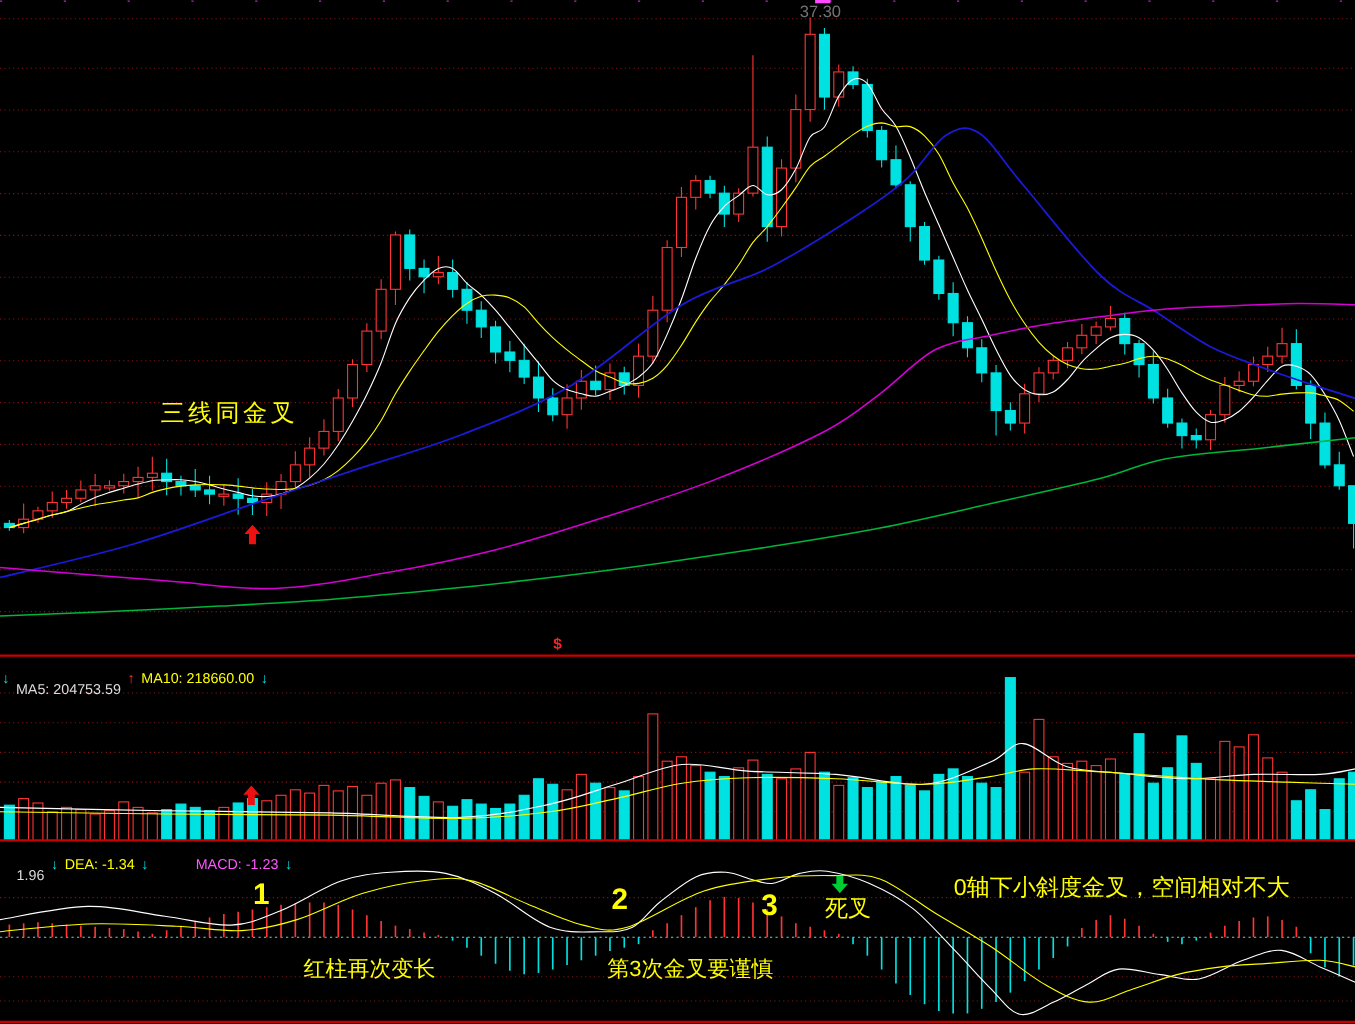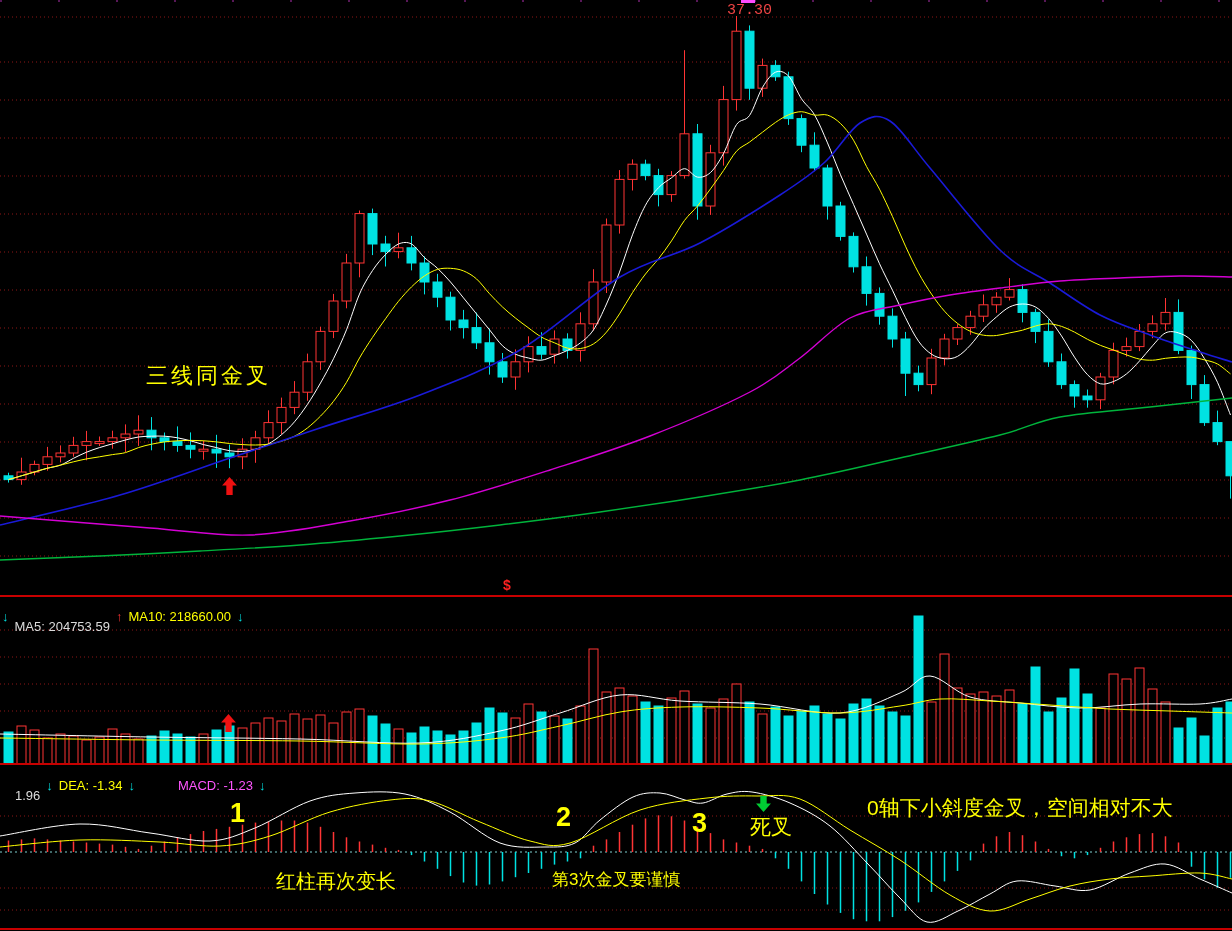--- a/index.html
+++ b/index.html
@@ -5,36 +5,36 @@
   html,body{margin:0;padding:0;background:#000;}
   #app{position:relative;width:1232px;height:931px;background:#000;overflow:hidden;
        font-family:"Liberation Sans","DejaVu Sans",sans-serif;}
   #chart-svg{position:absolute;left:0;top:0;}
   .txt{position:absolute;white-space:nowrap;line-height:1;}
   .yellow{color:#ffff00;}
   .white{color:#dcdcdc;margin-top:20px;}
   .magenta{color:#ff55ff;margin-left:37px;}
   .cyan{color:#00e2e2;}
   .red{color:#ff3434;}
-  #peak-label{left:727px;top:3px;font-size:15px;color:#ef4444;font-family:Liberation Mono, monospace;}
+  #peak-label{left:727px;top:3px;font-size:15px;color:#737373;}
   #peak-tick{position:absolute;left:741px;top:0;width:14px;height:3px;background:#ff4bff;}
   #main-note{left:146px;top:365px;font-size:22px;letter-spacing:3px;}
   #dollar-marker{left:503px;top:578px;font-size:14px;font-weight:bold;color:#ff2222;}
   .label-row{position:absolute;font-size:13px;display:flex;align-items:center;gap:6px;}
   #vol-labels{left:2px;top:599px;}
   #macd-labels{left:15px;top:768px;}
   .arr{font-size:13px;font-weight:bold;}
   .cross-num{font-size:27px;font-weight:bold;color:#ffff00;}
   #cross1{left:230px;top:800px;}
   #cross2{left:556px;top:804px;}
   #cross3{left:692px;top:810px;}
   #death-label{left:750px;top:816px;font-size:21px;}
   #note-zero{left:867px;top:797px;font-size:21px;}
   #note-red{left:276px;top:871px;font-size:20px;}
-  #note-third{left:552px;top:871px;font-size:17px;}
+  #note-third{left:552px;top:871px;font-size:20px;}
   .arrow-box{position:absolute;}
 </style>
 </head>
 <body>
 
 <div id="app">
   <svg id="chart-svg" width="1232" height="931">
       <g>
         <line x1="0" y1="17" x2="1232" y2="17" stroke="#8d1616" stroke-width="1" stroke-dasharray="1,3"></line>
         <line x1="0" y1="62" x2="1232" y2="62" stroke="#8d1616" stroke-width="1" stroke-dasharray="1,3"></line>

